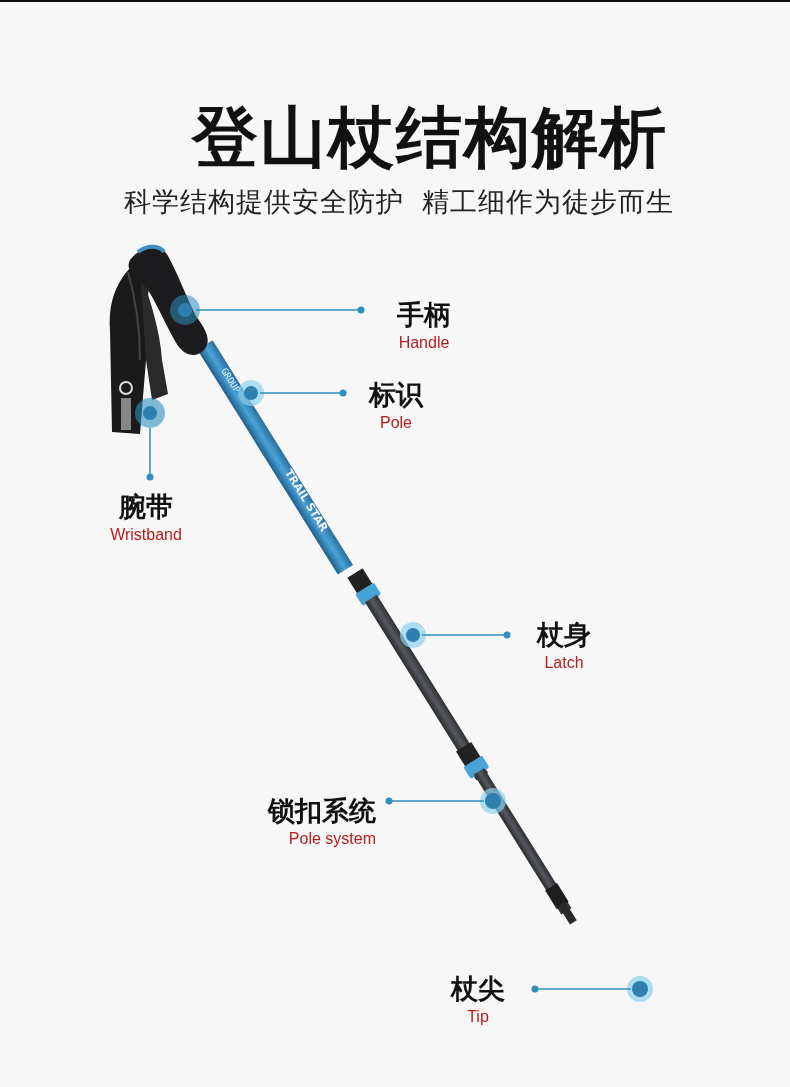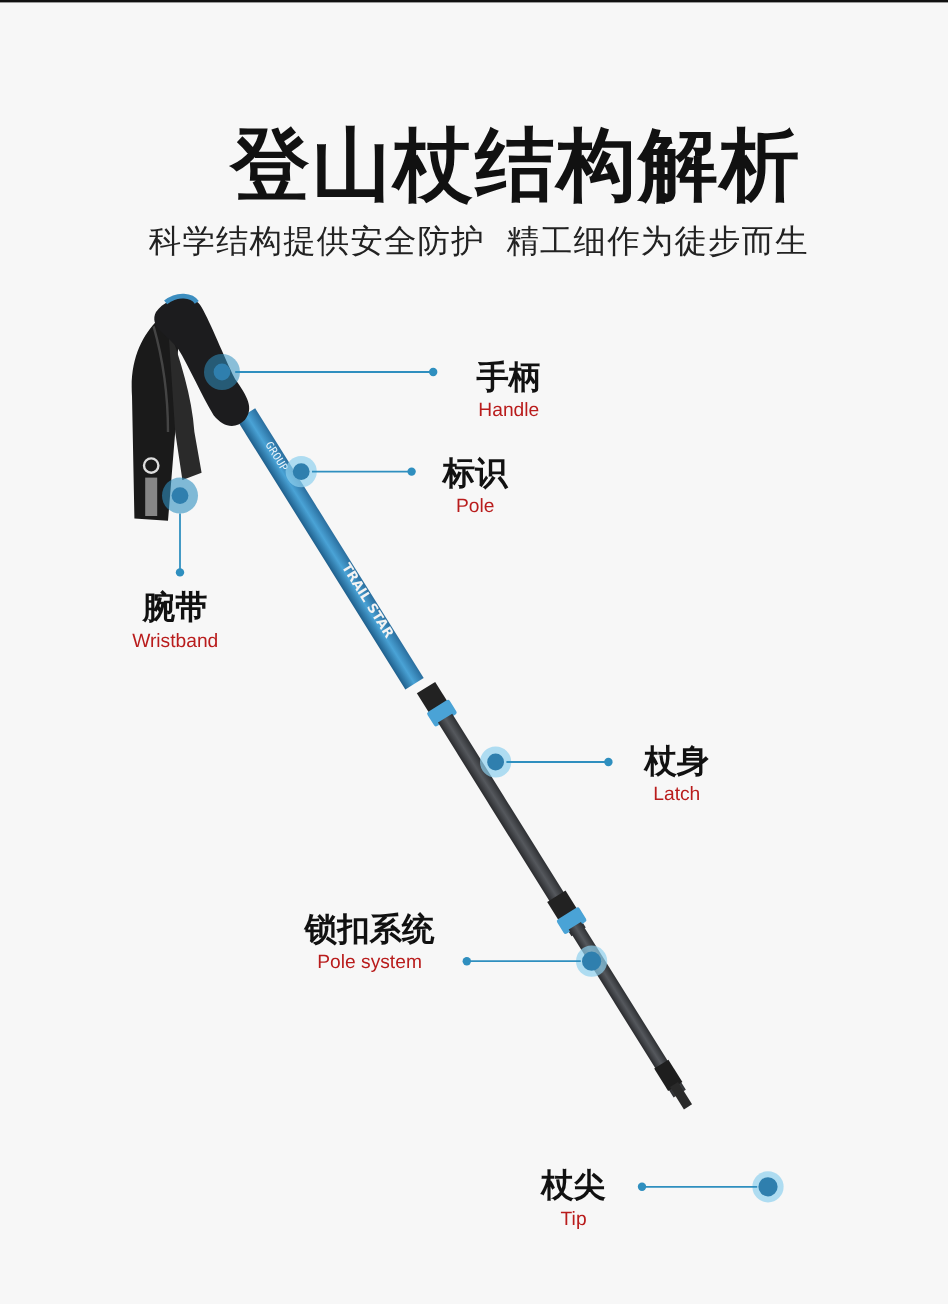--- a/index.html
+++ b/index.html
@@ -114,20 +114,20 @@
   <span class="en">Pole</span>
 </div>
 <div class="label" style="left:96px;top:490px;width:100px;">
   <span class="cn">腕带</span>
   <span class="en">Wristband</span>
 </div>
 <div class="label" style="left:522px;top:618px;width:84px;">
   <span class="cn">杖身</span>
   <span class="en">Latch</span>
 </div>
-<div class="label" style="left:240px;top:758px;width:136px;">
+<div class="label" style="left:240px;top:794px;width:136px;text-align:right;">
   <span class="cn">锁扣系统</span>
   <span class="en">Pole system</span>
 </div>
 <div class="label" style="left:438px;top:972px;width:80px;">
   <span class="cn">杖尖</span>
   <span class="en">Tip</span>
 </div>
 
 </body></html>

